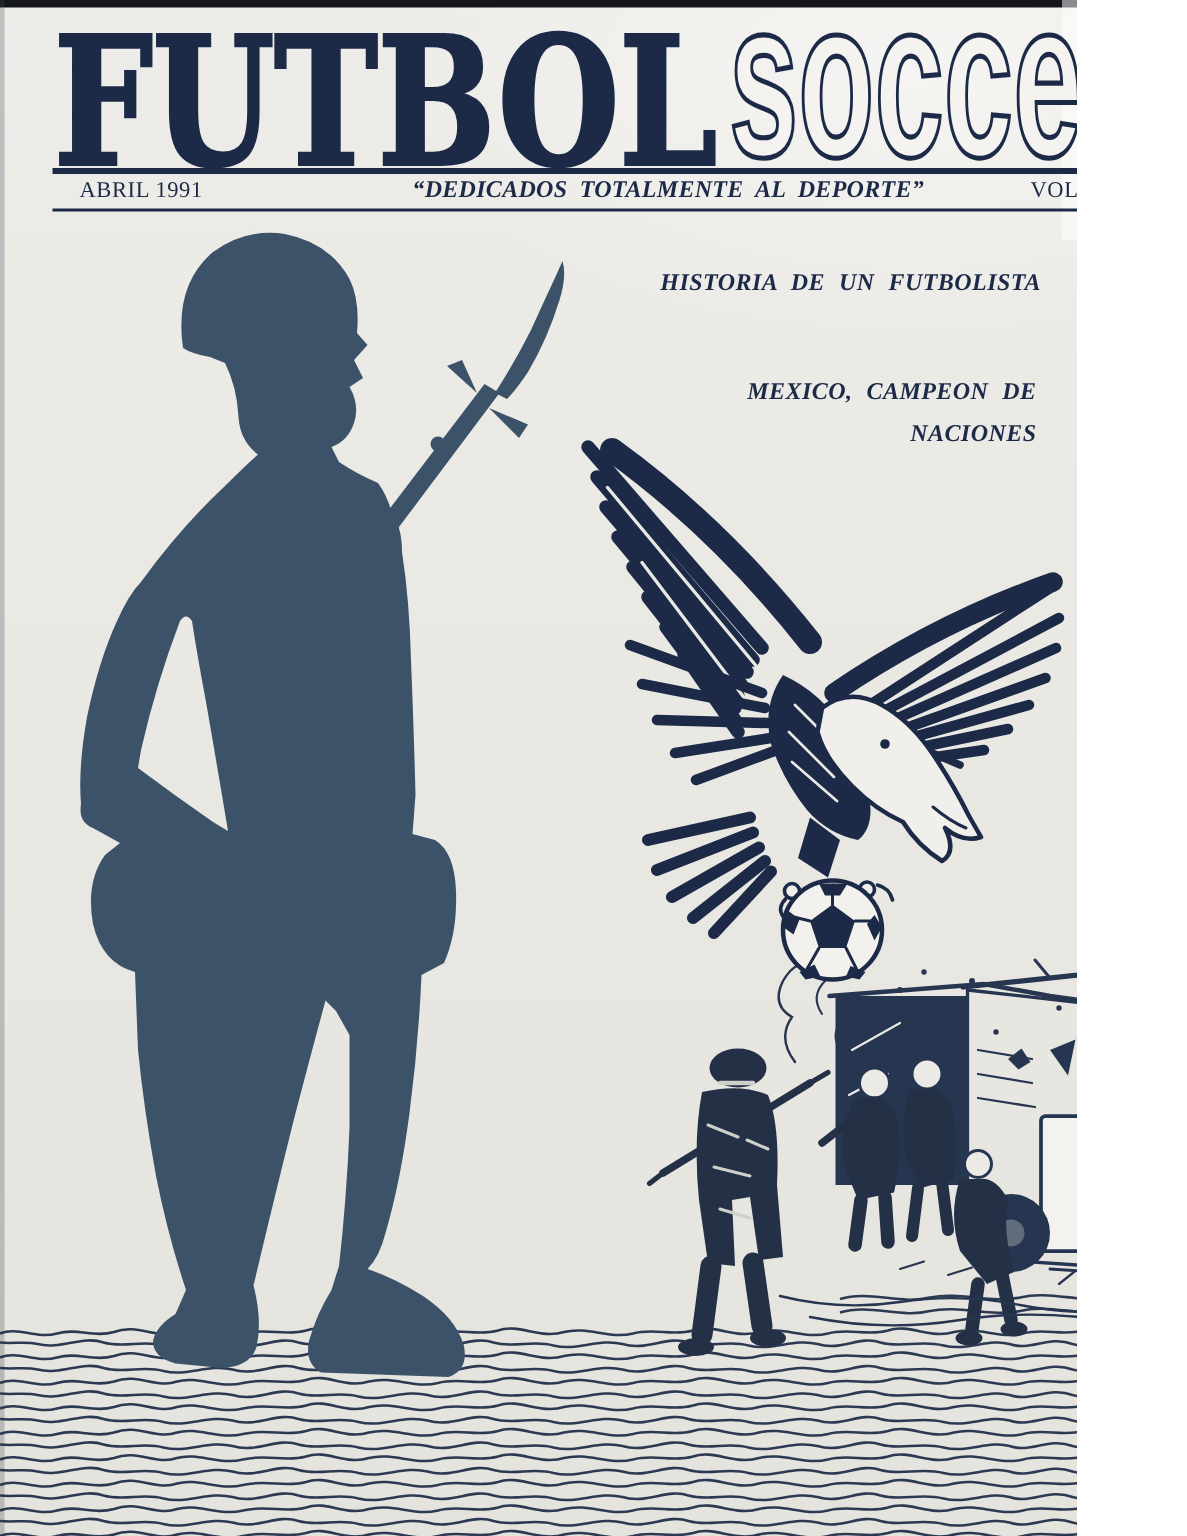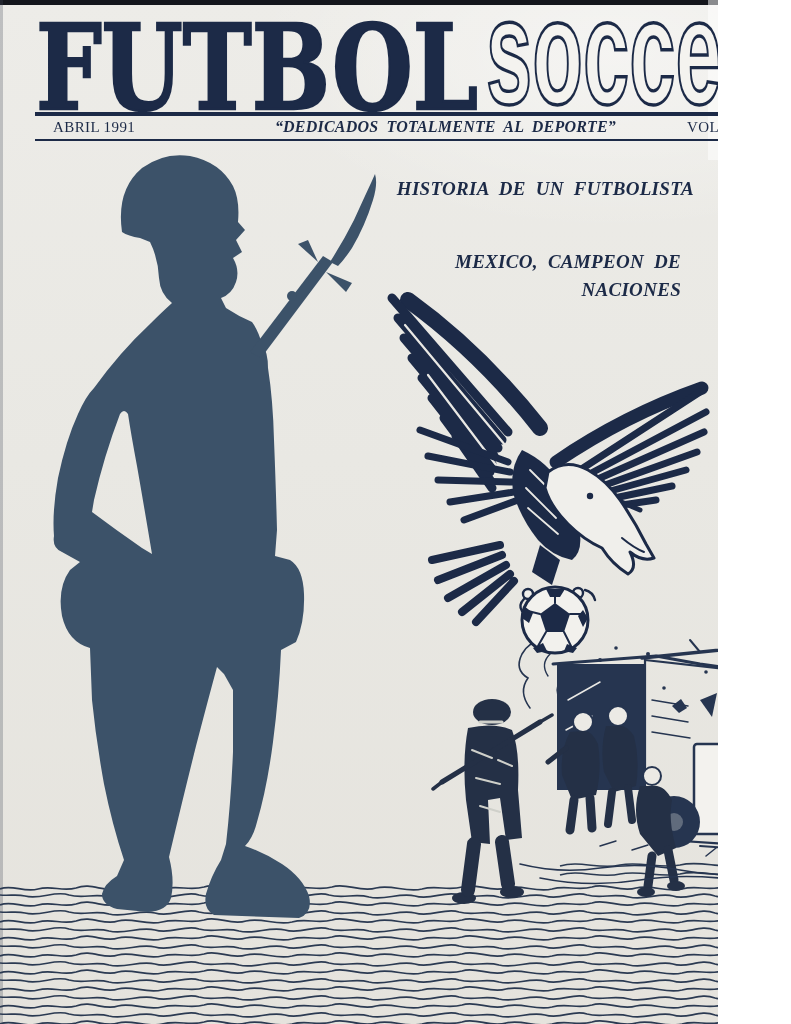--- a/index.html
+++ b/index.html
@@ -17,23 +17,23 @@
   .ink{color:#1c2a47;}
   .rule{position:absolute;left:35px;width:727px;background:#1c2a47;}
   .rule-top{top:112px;height:4px;}
   .rule-bottom{top:139px;height:2px;}
   .info-row{position:absolute;left:16px;top:117px;width:791px;height:22px;font-size:15px;color:#1c2a47;}
   .issue-date{position:absolute;left:37px;top:2px;letter-spacing:.4px;}
   .motto-wrap{position:absolute;left:0;top:1px;width:100%;text-align:center;transform:translateX(34px);}
   .motto{font-weight:bold;font-style:italic;font-size:16px;letter-spacing:.2px;word-spacing:4px;margin-top:44px;}
   .volume{position:absolute;right:29px;top:2px;letter-spacing:.4px;}
   .headline{position:absolute;text-align:right;font-weight:bold;font-style:italic;
-    font-size:19px;line-height:27.5px;color:#1c2a47;letter-spacing:.3px;word-spacing:5px;}
+    font-size:16px;line-height:27.5px;color:#1c2a47;letter-spacing:.3px;word-spacing:5px;}
   .headline-1{top:175px;right:24px;}
-  .headline-2{top:248px;right:37px;}
+  .headline-2{top:248px;right:27px;}
   svg.layer{position:absolute;left:0;top:0;width:791px;height:1024px;}
 </style>
 </head>
 <body>
 
 <div class="cover">
 
   <div class="scan-top"></div>
   <div class="scan-left"></div>
   <div class="scan-right"></div>

